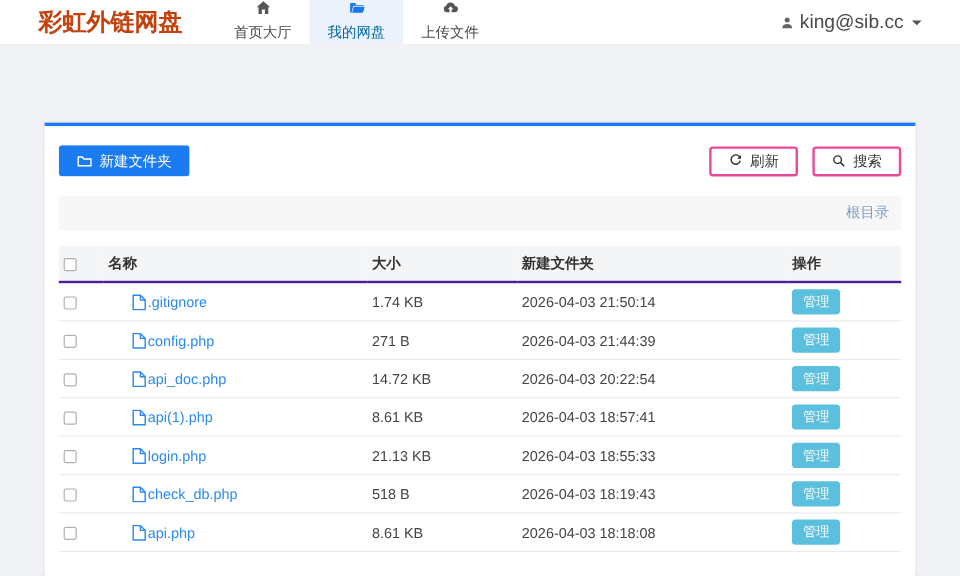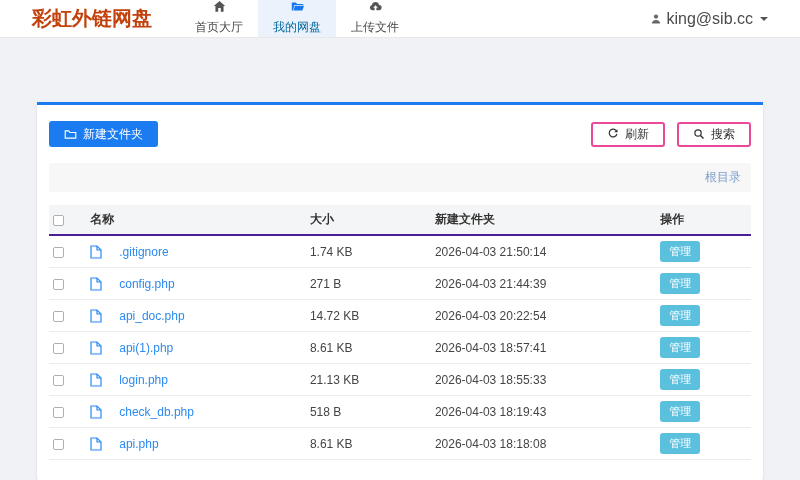--- a/index.html
+++ b/index.html
@@ -69,21 +69,21 @@
     background:#f4f5f6; text-align:left; font-weight:bold; color:#333;
     padding:6px 4px; border-bottom:2px solid #4c1d95;
   }
   tbody td { padding:5px 4px; border-bottom:1px solid #ececec; color:#444; }
   tbody tr { height:25px; }
   .cb {
     appearance:none; -webkit-appearance:none; width:11px; height:11px;
     border:1px solid #b0b0b0; border-radius:2px; background:#fff;
     cursor:pointer; vertical-align:middle; display:inline-block;
   }
-  .file-cell { display:flex; align-items:flex-start; gap:17px; }
+  .file-cell { display:flex; align-items:flex-start; gap:1px;margin-left:20px; }
   .file-icon svg { width:12px; height:14px; display:block; }
   .file-link { color:#2b8af0; cursor:pointer; text-decoration:none; }
   .btn-manage {
     background:#5bc0de; color:#ffffff; font-size:11px; border:none;
     border-radius:3px; padding:3px 9px; cursor:pointer; font-family:Liberation Mono, monospace;
   }
 </style>
 </head>
 <body>
 

